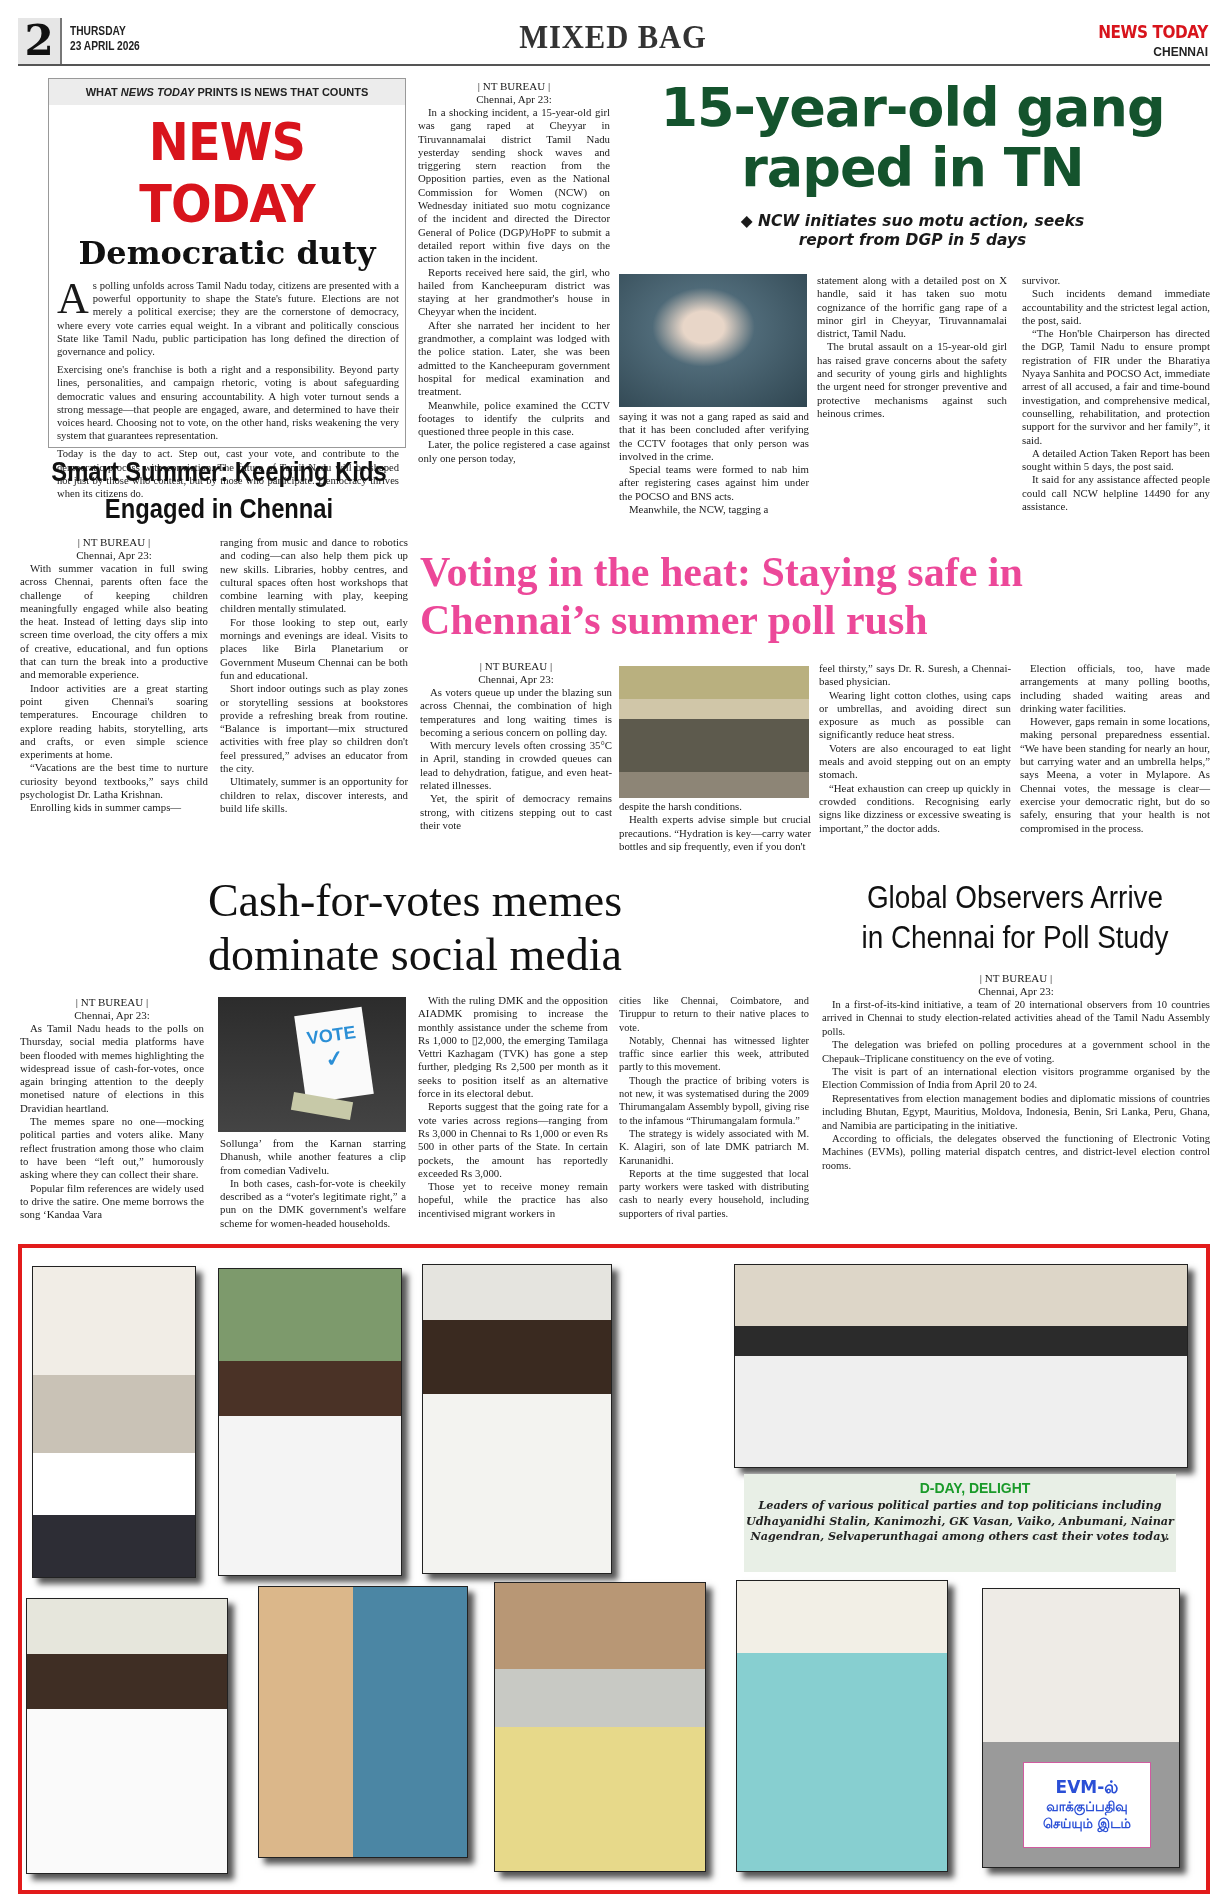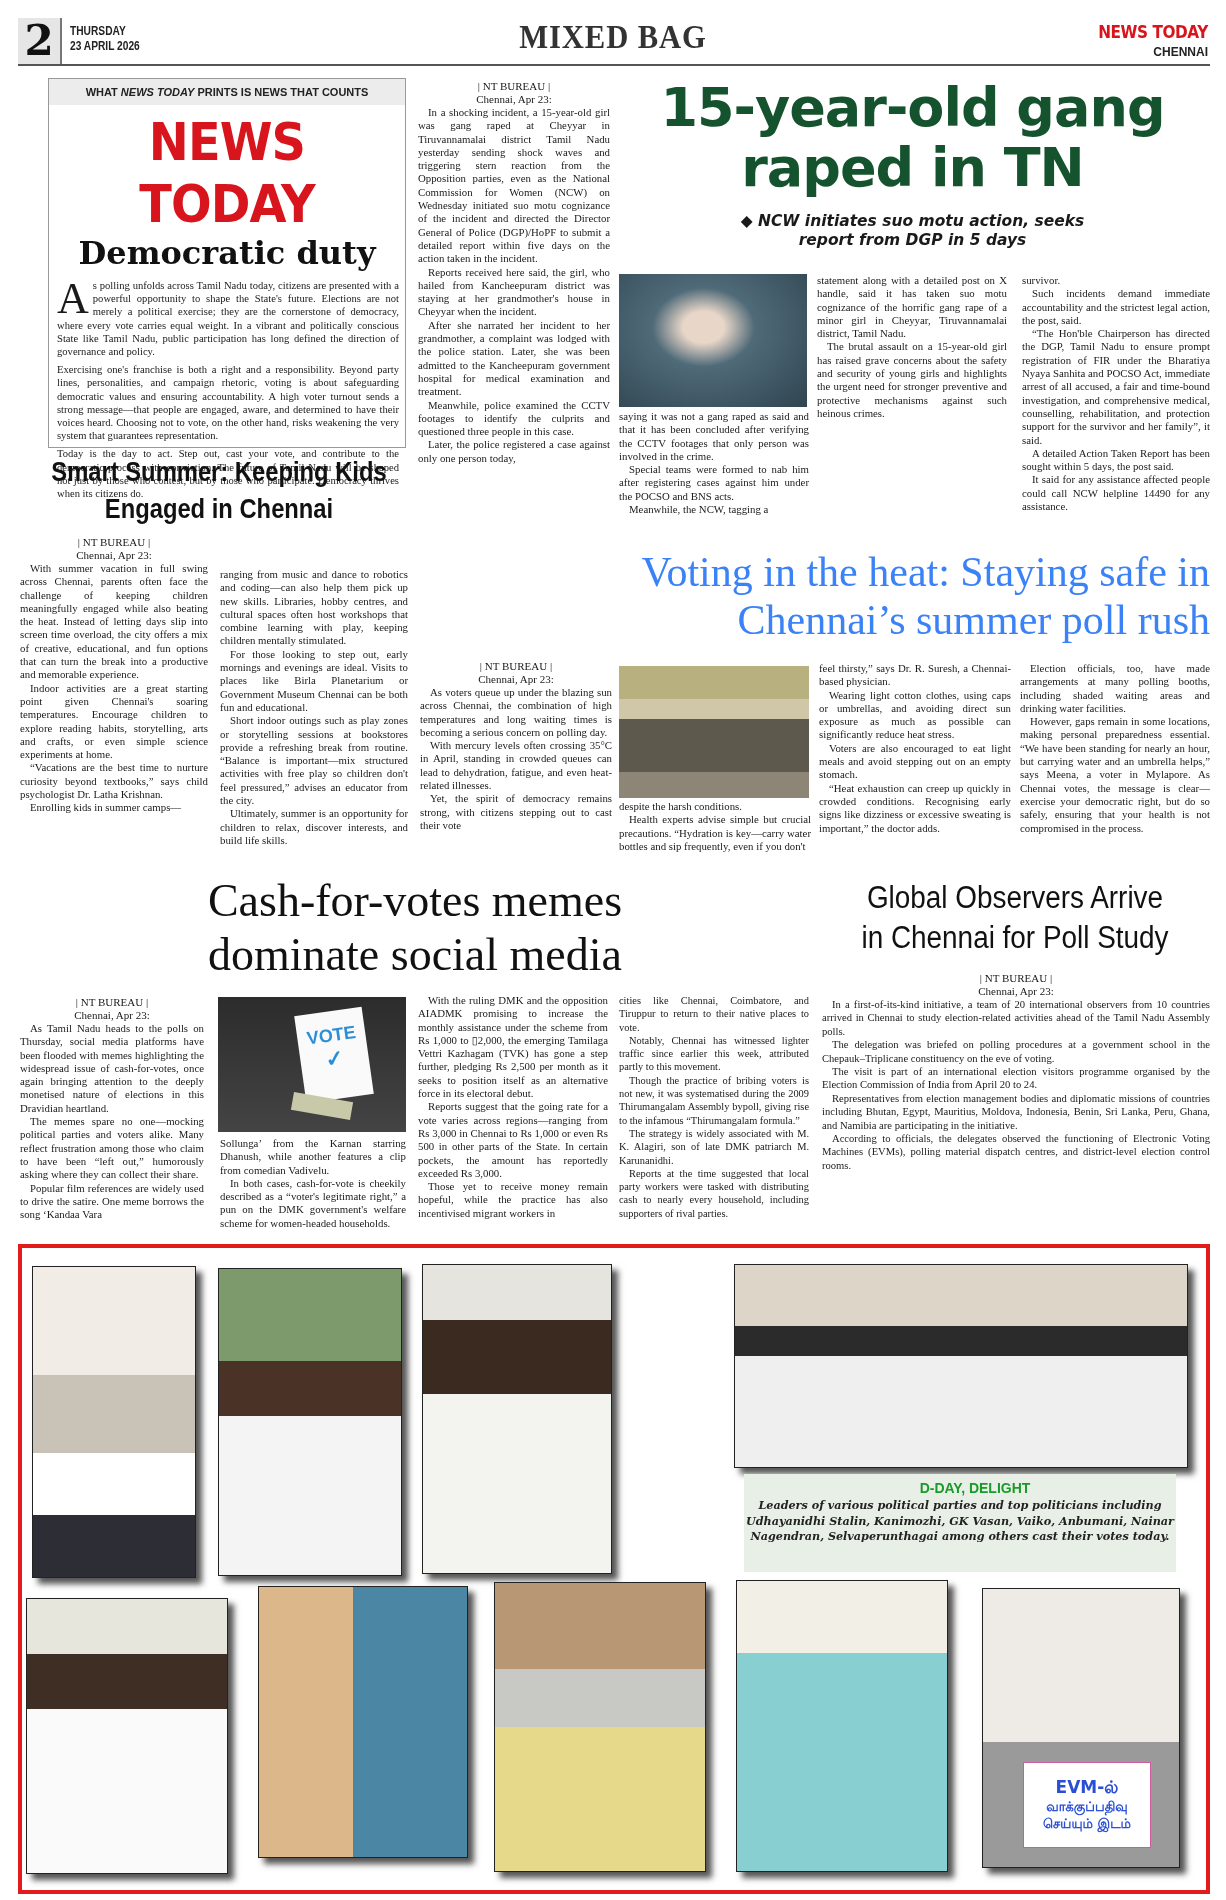--- a/index.html
+++ b/index.html
@@ -23,21 +23,21 @@
   .edbox .edbody { padding: 8px 6px 0 8px; font-size: 10.6px; line-height: 13.2px; text-align: justify; }
   .edbox .edbody p { margin-bottom: 5px; }
   .dropcap { float: left; font-size: 44px; line-height: 36px; margin-right: 4px; margin-top: 2px; }
 
   
   .col { font-size: 10.8px; line-height: 13.3px; text-align: justify; }
   .col p { text-indent: 10px; }
   .byline { text-align: center; line-height: 13px; font-size: 11px; }
 
   .hl-impact { font-family: "DejaVu Sans", sans-serif; font-weight: bold; color: #14532d; text-align: center; letter-spacing: -1px; }
-  .hl-serif { font-family: "Liberation Serif", serif; font-weight: normal; color: #3b82f6; text-align: right; }
+  .hl-serif { font-family: "Liberation Serif", serif; font-weight: bold; color: #ec4899; text-align: left; }
   .hl-cond { font-family: "Liberation Sans", sans-serif; font-weight: bold; color: #111; text-align: center; }
 
   .photo { background: #8a9aa5; overflow: hidden; }
   .photo-victim { background: radial-gradient(ellipse at 45% 40%, #e8d6c8 0 14%, #4f6a78 35%, #2f4550 100%); }
   .photo-queue { background: linear-gradient(180deg, #b9b07f 0 25%, #d0c6a8 25% 40%, #5d5a4d 40% 80%, #8d8576 80%); }
   .photo-vote { background: linear-gradient(180deg, #2c2c2c, #444); position: relative; }
   .vote-paper { position: absolute; left: 82px; top: 14px; width: 68px; height: 88px; background: #fafafa; transform: rotate(-8deg); text-align: center; font-family: "Liberation Sans", sans-serif; font-weight: bold; color: #2b8fd6; font-size: 18px; padding-top: 14px; }
   .cash { position: absolute; left: 74px; top: 100px; width: 60px; height: 18px; background: #c7c9a8; transform: rotate(10deg); }
 
   
@@ -127,21 +127,21 @@
   <div>Engaged in Chennai</div>
 </div>
 <div class="abs col" style="left:20px;top:536px;width:188px;">
   <div class="byline">| NT BUREAU |</div>
   <div class="byline">Chennai, Apr 23:</div>
   <p>With summer vacation in full swing across Chennai, parents often face the challenge of keeping children meaningfully engaged while also beating the heat. Instead of letting days slip into screen time overload, the city offers a mix of creative, educational, and fun options that can turn the break into a productive and memorable experience.</p>
   <p>Indoor activities are a great starting point given Chennai's soaring temperatures. Encourage children to explore reading habits, storytelling, arts and crafts, or even simple science experiments at home.</p>
   <p>“Vacations are the best time to nurture curiosity beyond textbooks,” says child psychologist Dr. Latha Krishnan.</p>
   <p>Enrolling kids in summer camps—</p>
 </div>
-<div class="abs col" style="left:220px;top:536px;width:188px;margin-top:32px;">
+<div class="abs col" style="left:220px;top:536px;width:188px;">
   <p style="text-indent:0">ranging from music and dance to robotics and coding—can also help them pick up new skills. Libraries, hobby centres, and cultural spaces often host workshops that combine learning with play, keeping children mentally stimulated.</p>
   <p>For those looking to step out, early mornings and evenings are ideal. Visits to places like Birla Planetarium or Government Museum Chennai can be both fun and educational.</p>
   <p>Short indoor outings such as play zones or storytelling sessions at bookstores provide a refreshing break from routine. “Balance is important—mix structured activities with free play so children don't feel pressured,” advises an educator from the city.</p>
   <p>Ultimately, summer is an opportunity for children to relax, discover interests, and build life skills.</p>
 </div>
 
 <div class="abs hl-serif" style="left:420px;top:548px;width:790px;font-size:42px;line-height:48px;">
   <div>Voting in the heat: Staying safe in</div>
   <div>Chennai’s summer poll rush</div>
 </div>

